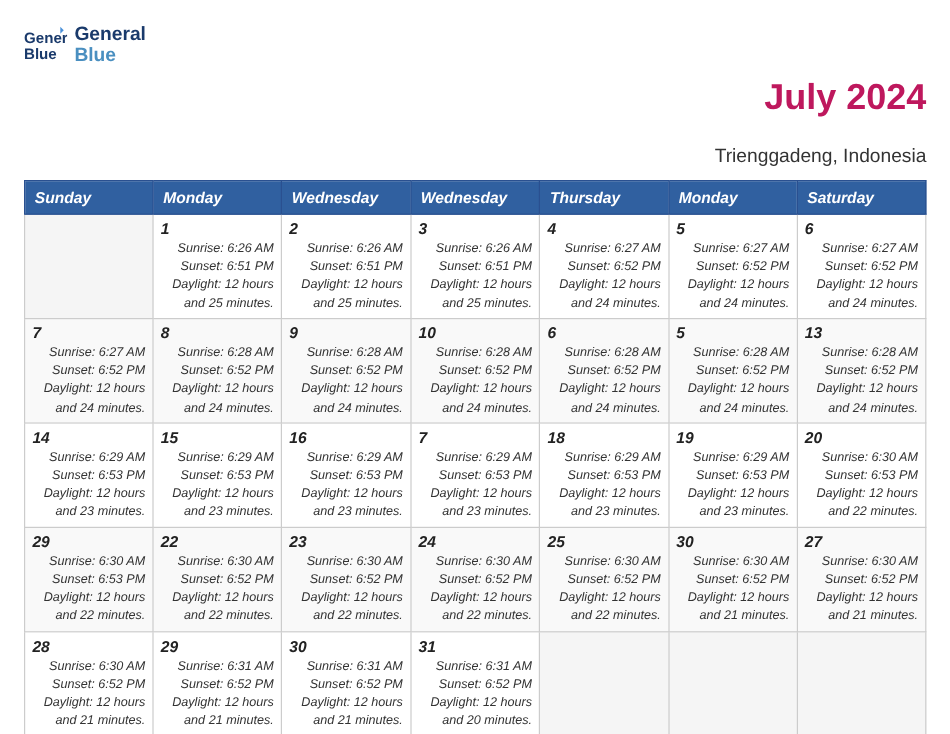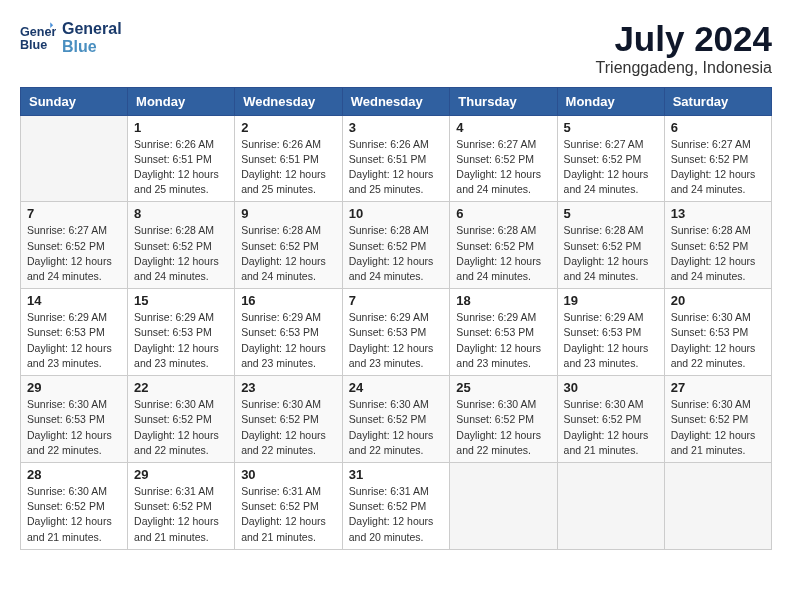--- a/index.html
+++ b/index.html
@@ -22,33 +22,36 @@
       gap: 6px;
     }
     .logo-icon {
       width: 36px;
       height: 36px;
     }
     .title-section {
       text-align: right;
     }
     .month-title {
-      font-size: 35px;
+      font-size: 30px;
       font-weight: bold;
-      color: #0f172a;
+      color: #be185d;
       line-height: 1.1;
+      margin-top: 45px;
     }
     .location {
       font-size: 16px;
       color: #333;
+      margin-top: 24px;
     }
     table {
       width: 100%;
       border-collapse: collapse;
       font-size: 11px;
+      font-style: italic;
     }
     thead tr th {
       background-color: #3060a0;
       color: #fff;
       text-align: left;
       padding: 6px 8px;
       font-size: 13px;
       font-weight: bold;
       border: 1px solid #2a5090;
     }
@@ -69,20 +72,21 @@
       font-size: 13px;
       font-weight: bold;
       color: #222;
       display: block;
       margin-bottom: 2px;
     }
     .day-info {
       color: #333;
       font-size: 10.5px;
       line-height: 1.45;
+      text-align: right;
     }
     .empty-cell {
       background: #f5f5f5;
     }
   </style>
 </head>
 <body>
 
 <div class="header">
   <div class="logo">

